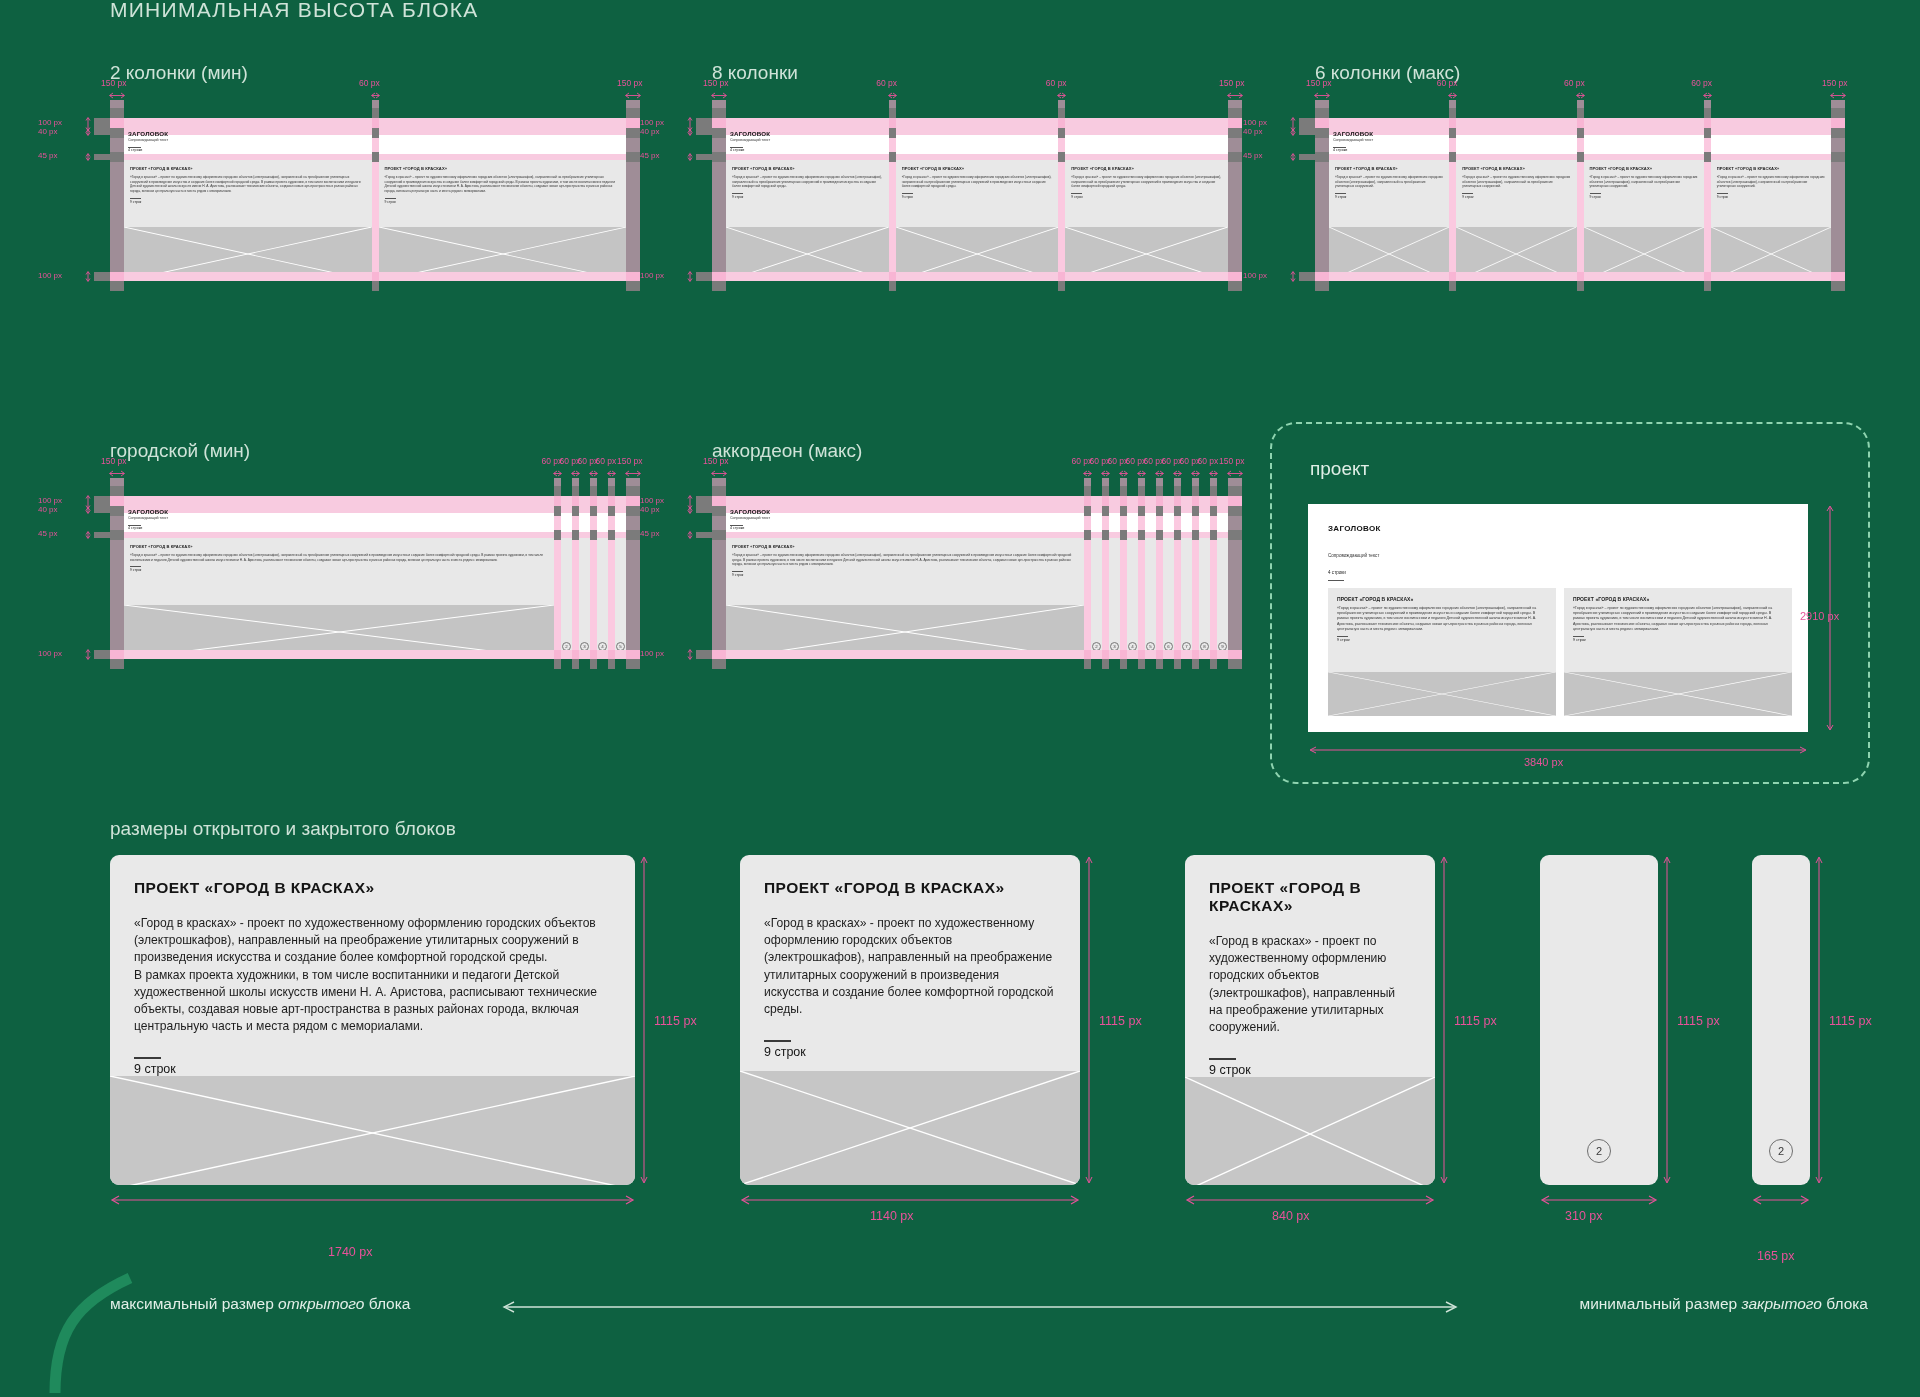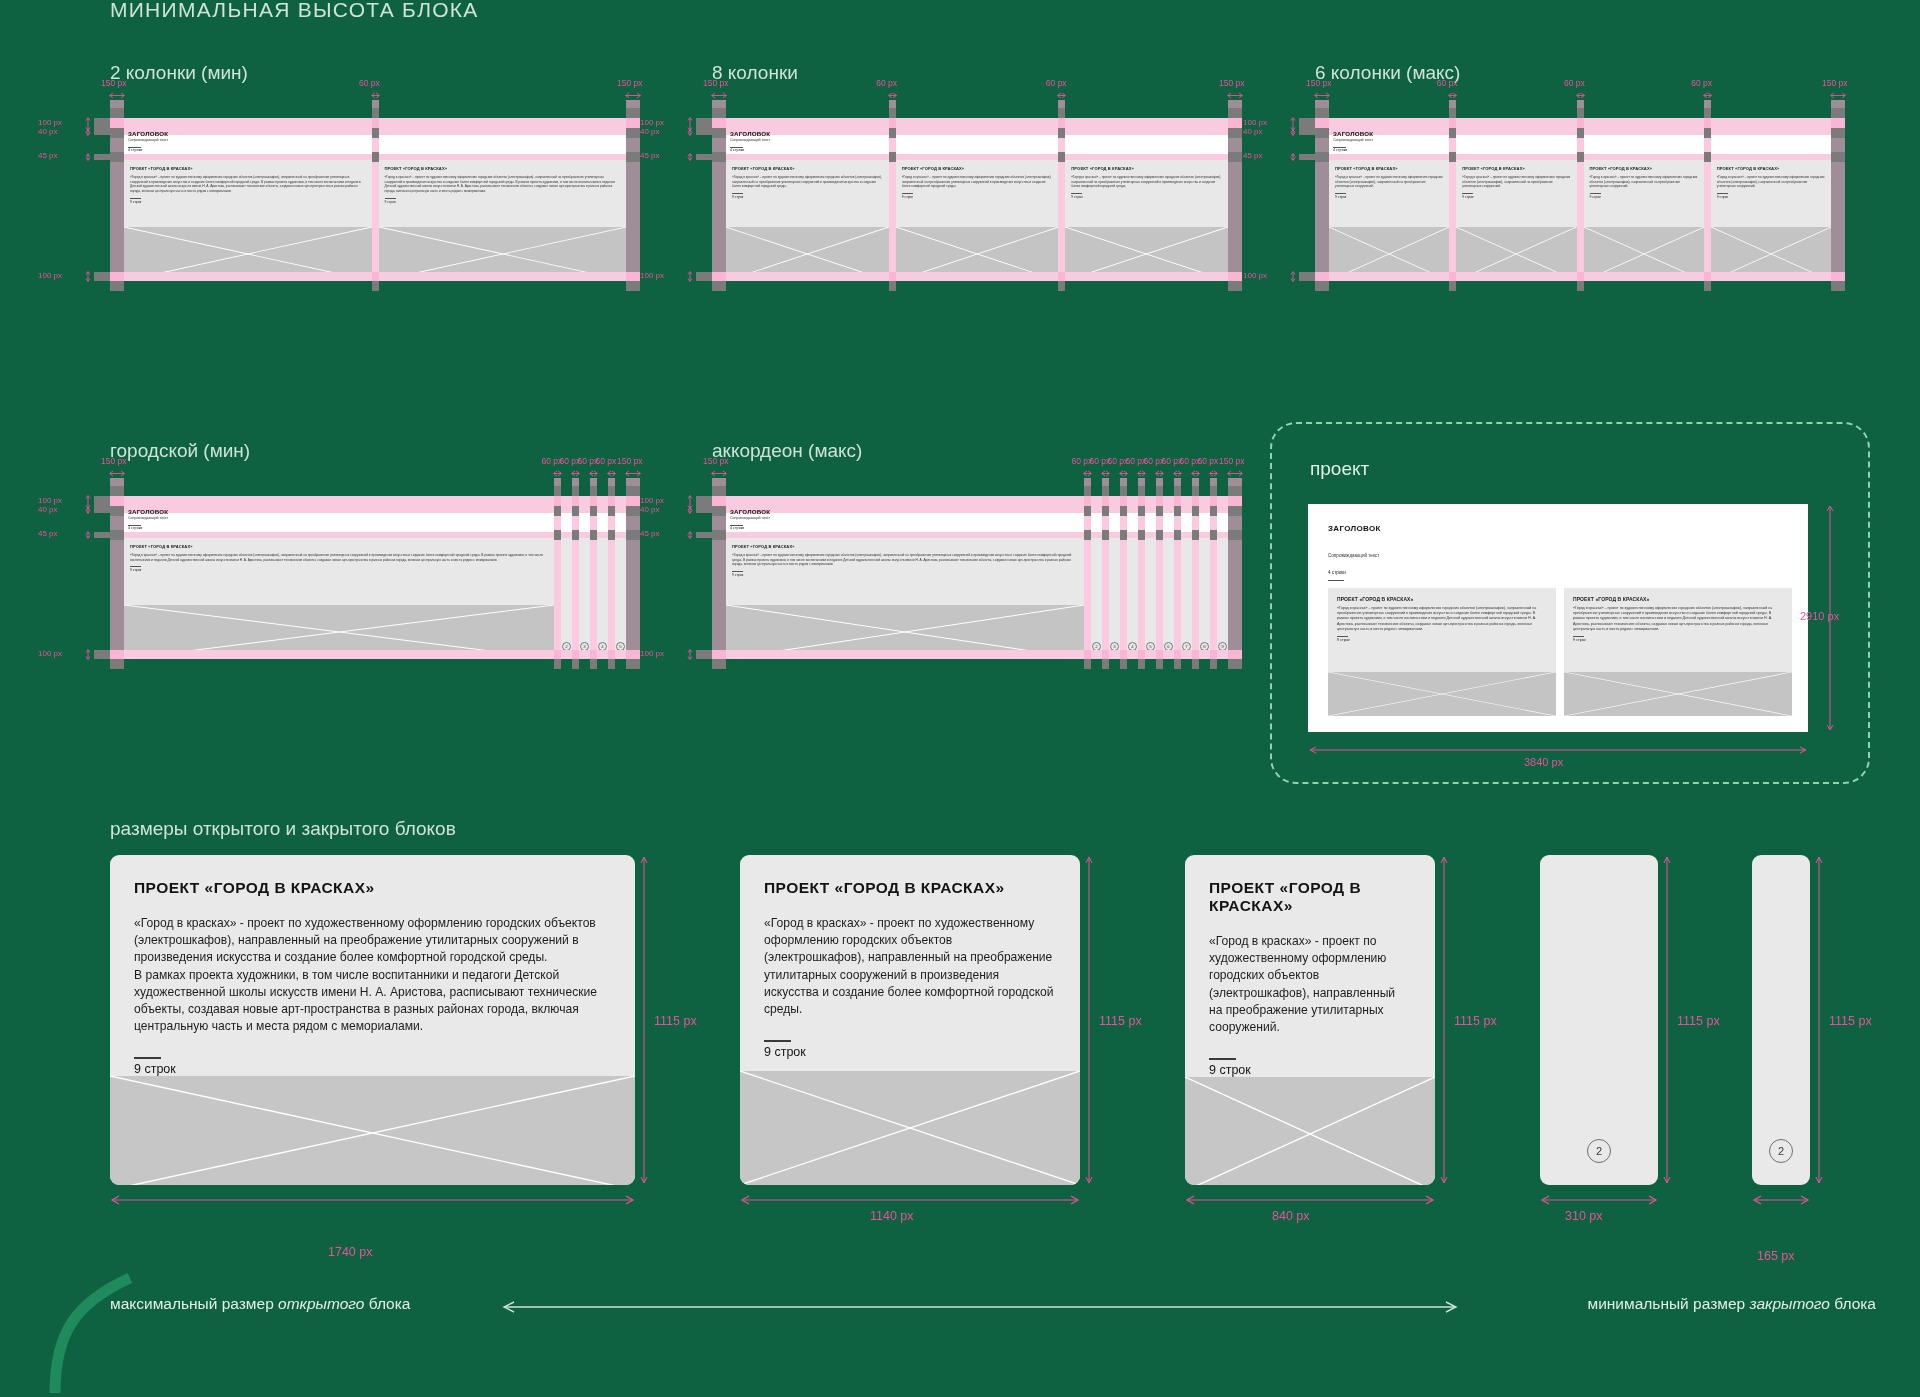--- a/index.html
+++ b/index.html
@@ -1148,21 +1148,21 @@
   <div class="footer-txt" style="left:110px; top:1295px;">
     <span>максимальный размер </span><em>открытого</em><span> блока</span>
   </div>
   <div class="footer-arrow" style="left:500px; top:1300px;">
     <svg width="960" height="14">
         <line x1="6" y1="7" x2="954" y2="7" stroke="#cfe3d8" stroke-width="1.4"></line>
         <polyline points="14,2 4,7 14,12" fill="none" stroke="#cfe3d8" stroke-width="1.4"></polyline>
         <polyline points="946,2 956,7 946,12" fill="none" stroke="#cfe3d8" stroke-width="1.4"></polyline>
       </svg>
   </div>
-  <div class="footer-txt" style="right:44px; top:1295px;">
+  <div class="footer-txt" style="right:52px; top:1295px;">
     <span>минимальный размер </span><em>закрытого</em><span> блока</span>
   </div>
 
   <div class="corner-swoosh">
     <svg width="150" height="120">
         <path d="M 55 120 C 55 60, 75 30, 130 5" fill="none" stroke="#1f8a5c" stroke-width="11"></path>
       </svg>
   </div>
 
 </div>

